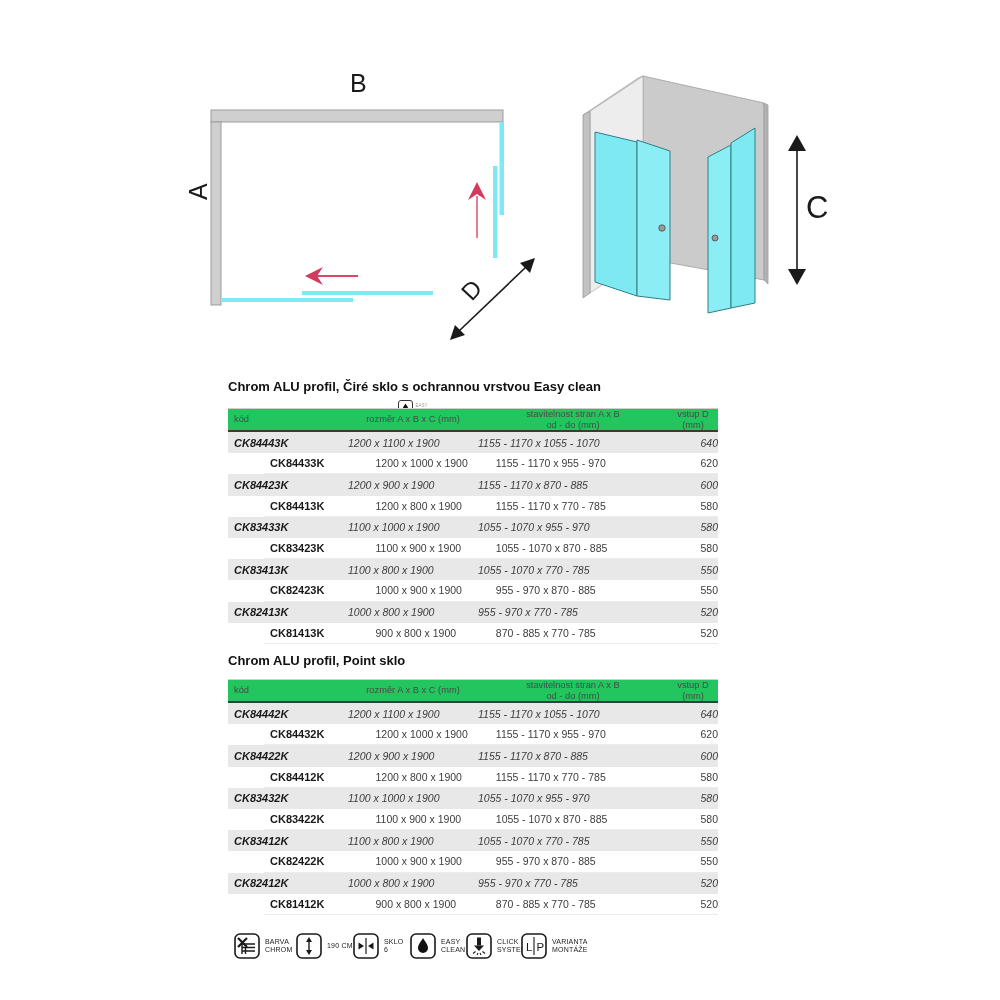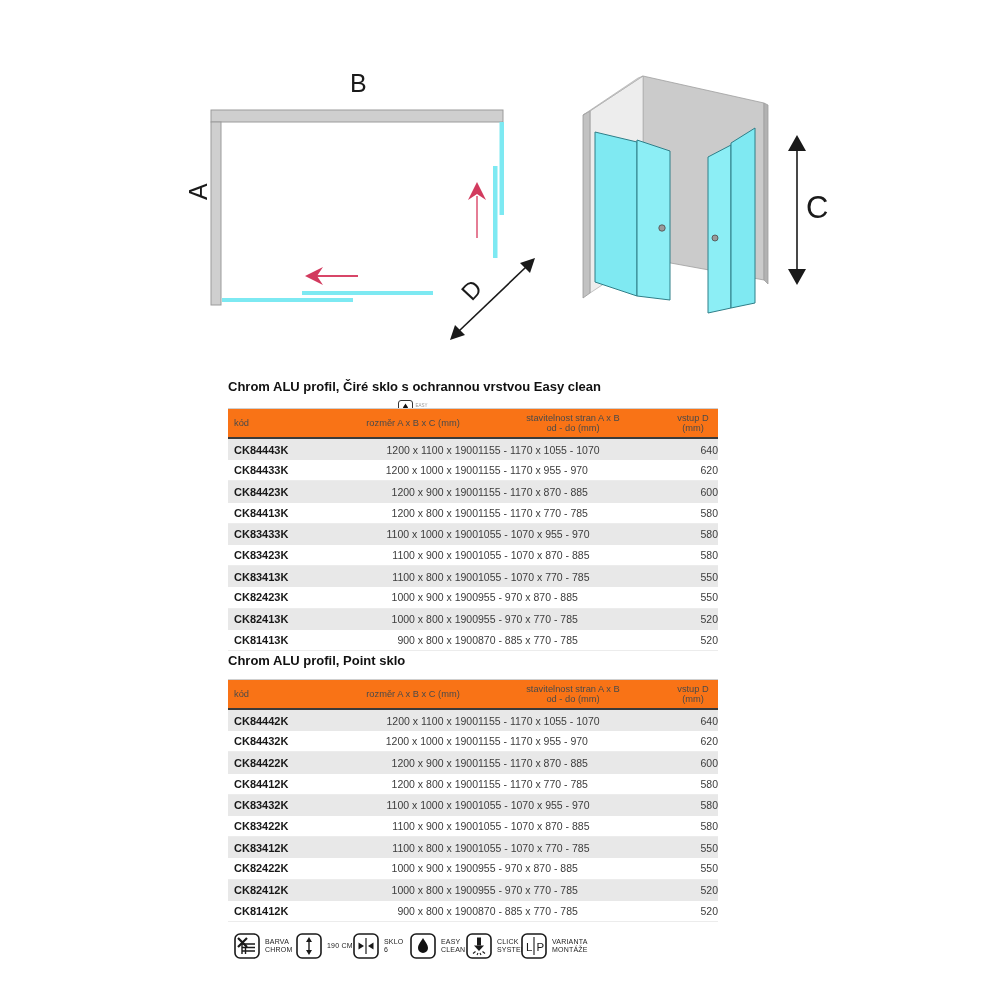--- a/index.html
+++ b/index.html
@@ -10,28 +10,28 @@
   
   .tbl-title{position:absolute;left:228px;font-size:13px;font-weight:bold;color:#111;
              display:flex;align-items:center;gap:6px;}
   .mini-badge{display:inline-flex;align-items:center;gap:2px;}
   .mini-box{width:13px;height:13px;border:1px solid #333;border-radius:3px;display:flex;
             align-items:center;justify-content:center;background:#fff;}
   .mini-label{font-size:4.5px;line-height:5px;font-weight:normal;color:#9a9a9a;white-space:pre-line;}
 
   .spec-table{position:absolute;left:228px;width:490px;}
   .trow{display:flex;align-items:center;height:21.2px;box-sizing:border-box;}
-  .trow.odd{background:#e8e8e8;}
-  .trow.even{background:#ffffff;border-bottom:1px solid #ececec;}
-  .thead{height:31px;border-top:1px solid #cfcfcf;border-bottom:2px solid #3a3a3a;background:#f97316;}
+  .trow.odd{background:#e8e8e8;font-style:italic;}
+  .trow.even{background:#ffffff;border-bottom:1px solid #ececec;margin-left:36px;}
+  .thead{height:24px;border-top:1px solid #cfcfcf;border-bottom:2px solid #3a3a3a;background:#22c55e;}
   .tcell{box-sizing:border-box;font-size:10.5px;color:#3c3c3c;}
   .thead .tcell{font-size:9.3px;color:#4a4a4a;line-height:1.12;white-space:pre-line;text-align:center;}
   .c0{width:120px;text-align:left;padding-left:6px;font-weight:bold;color:#181818;font-size:11px;}
   .thead .c0{font-weight:normal;text-align:left;color:#4a4a4a;font-size:9.3px;}
-  .c1{width:130px;text-align:right;}
+  .c1{width:130px;text-align:left;}
   .c2{width:190px;}
   .c3{width:50px;text-align:right;}
 
   
   .feature{position:absolute;top:933px;display:flex;align-items:center;}
   .fi-box{width:26px;height:26px;flex:0 0 26px;}
   .fi-label{margin-left:5px;font-size:7px;line-height:8px;color:#222;white-space:pre-line;
             letter-spacing:0.2px;}
 </style>
 </head>

